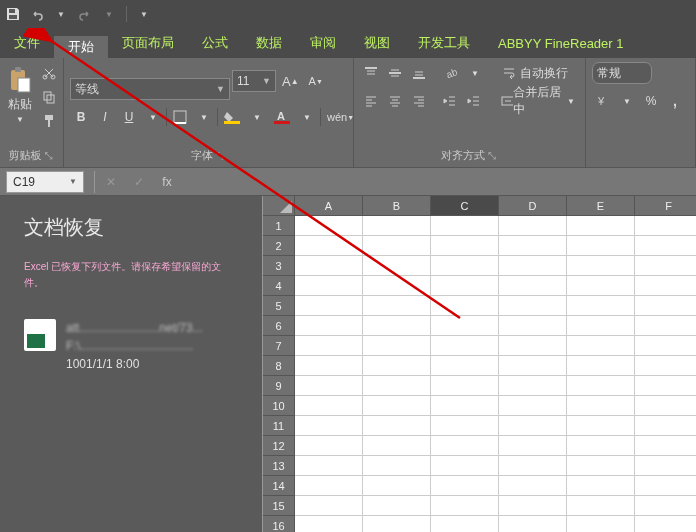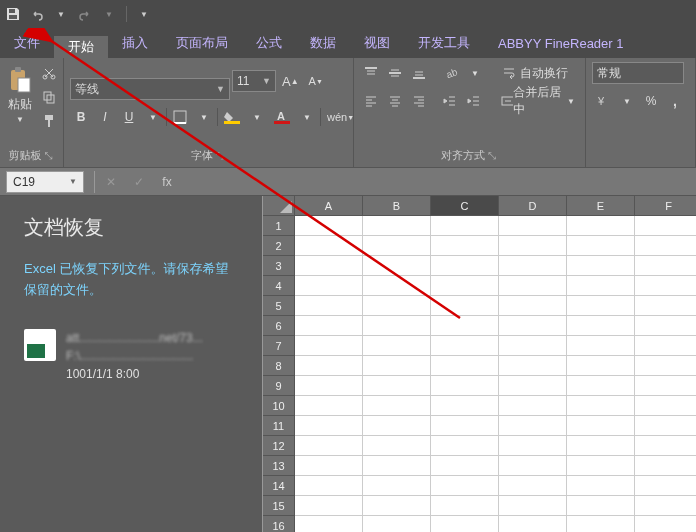--- a/index.html
+++ b/index.html
@@ -27,21 +27,21 @@
   
   .menubar {
     height: 30px;
     background: #4a4a4a;
     display: flex;
     align-items: stretch;
   }
   .menu-tab {
     padding: 0 14px;
     display:flex; align-items:center;
-    color:#c4b5fd;
+    color:#bef264;
     cursor:pointer;
     font-size:13px;
   }
   .menu-tab.active {
     background: #6a6a6a;
     color:#fff;
     margin-top:8px;
   }
   
   .ribbon {
@@ -93,21 +93,21 @@
   
   .lower { display:flex; height: calc(532px - 28px - 30px - 110px - 28px); }
   
   .recovery {
     width:262px;
     background:#5a5a5a;
     padding:18px 24px;
     color:#e8e8e8;
   }
   .recovery h1{ font-size:20px; font-weight:400; margin-bottom:18px;}
-  .recovery p{ font-size:13px; line-height:1.6; color:#7dd3fc;}
+  .recovery p{ font-size:10px; line-height:1.6; color:#f9a8d4;}
   .recov-item{
     margin-top:28px; display:flex; gap:10px; align-items:flex-start;
   }
   .recov-icon{
     width:32px; height:32px; background:#fff; border-radius:2px; position:relative;
     display:flex; align-items:center; justify-content:center;
   }
   .recov-icon::after{
     content:""; position:absolute; left:3px; bottom:3px; width:18px; height:14px;
     background:#1f7246;
@@ -167,24 +167,24 @@
       </svg>
   </span>
   <span class="tb-icon" style="font-size:8px;color:#888;">▼</span>
   <span class="tb-sep"></span>
   <span class="tb-icon" style="font-size:8px;">▼</span>
 </div>
 
 <div class="menubar">
   <div class="menu-tab">文件</div>
   <div class="menu-tab active">开始</div>
-  <div class="menu-tab">插入</div>
   <div class="menu-tab">页面布局</div>
   <div class="menu-tab">公式</div>
   <div class="menu-tab">数据</div>
+  <div class="menu-tab">审阅</div>
   <div class="menu-tab">视图</div>
   <div class="menu-tab">开发工具</div>
   <div class="menu-tab">ABBYY FineReader 1</div>
 </div>
 
 <div class="ribbon">
 
   <div class="ribbon-group" style="width:64px;">
     <div class="group-body">
       <div class="big-btn">
@@ -356,21 +356,21 @@
           <span>合并后居中</span>
           <span style="font-size:8px;">▼</span>
         </span>
       </div>
     </div>
     <div class="group-label"><span>对齐方式</span> <span class="corner-launch">⤡</span></div>
   </div>
 
   <div class="ribbon-group" style="flex:1;">
     <div class="group-body" style="flex-direction:column;gap:6px;width:100%;">
-      <div class="combo" style="width:92px;">
+      <div class="combo" style="width:60px;border-radius:7px;">
         <span>常规</span>
       </div>
       <div class="row">
         <span class="rib-btn">
             <svg width="14" height="14">
               <text x="2" y="11" font-size="11" fill="#ccc">¥</text>
             </svg>
           </span>
         <span class="rib-btn" style="font-size:8px;">▼</span>
         <span class="rib-btn" style="font-size:12px;">%</span>

